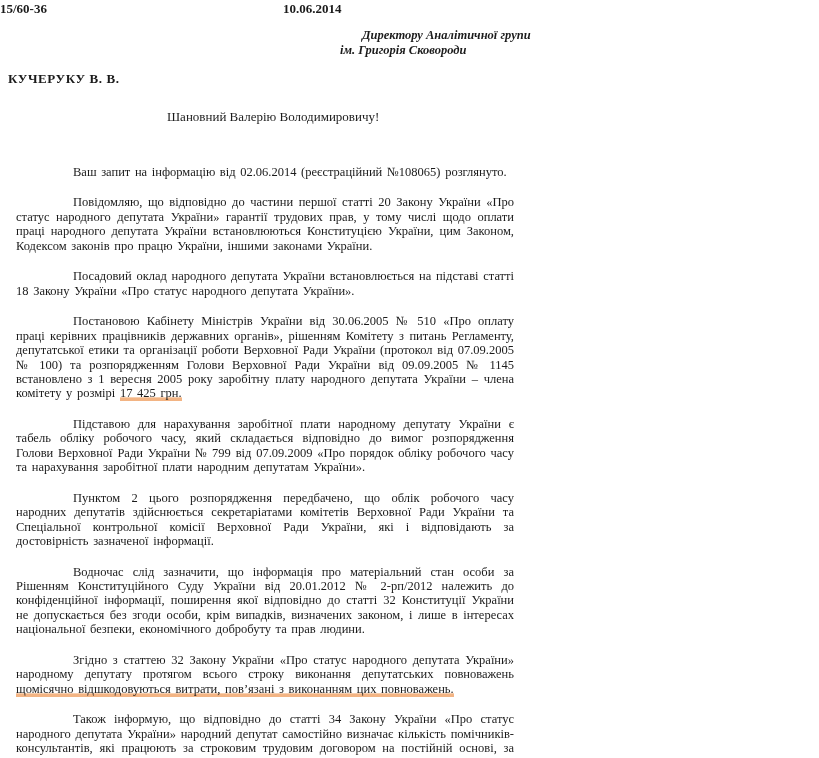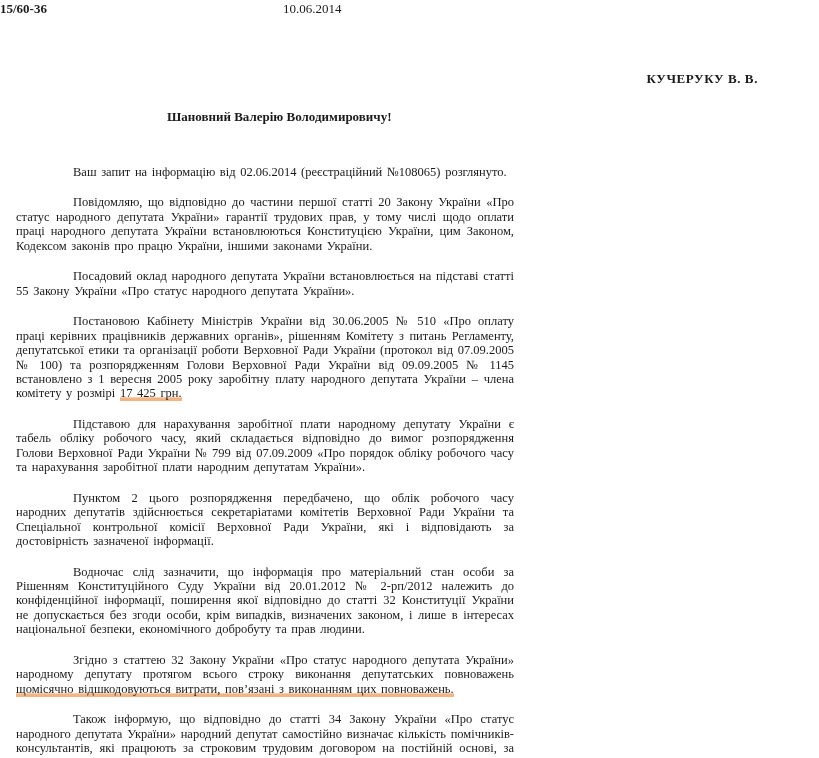--- a/index.html
+++ b/index.html
@@ -21,49 +21,49 @@
     top: 1px;
     left: 0px;
     font-size: 13px;
     font-weight: bold;
   }
   .doc-date {
     position: absolute;
     top: 1px;
     left: 283px;
     font-size: 13px;
-    font-weight: normal;
+    font-weight: bold;
   }
   .addressee {
     position: absolute;
     top: 28px;
     left: 340px;
     width: 200px;
     font-size: 12.5px;
     line-height: 14.5px;
     font-style: italic;
     font-weight: bold;
   }
   .addressee .line1 { padding-left: 22px; }
   .recipient {
     position: absolute;
     top: 71px;
-    left: 16px;
+    left: 8px;
     width: 742px;
-    text-align: right;
+    text-align: left;
     font-size: 13px;
     font-weight: bold;
     letter-spacing: 0.6px;
   }
   .salutation {
     position: absolute;
     top: 109px;
     left: 167px;
     font-size: 13px;
-    font-weight: bold;
+    font-weight: normal;
   }
   .letter-flow {
     position: absolute;
     top: 149px;
     left: 0px;
     width: 530px;
   }
   .body-text {
     font-size: 12.5px;
     line-height: 14.45px;
@@ -81,30 +81,34 @@
 </style>
 </head>
 <body>
 
 <div class="page">
 
   <div class="ref-number">15/60-36</div>
 
   <div class="doc-date">10.06.2014</div>
 
+  <div class="addressee">
+    <div class="line1">Директору Аналітичної групи</div>
+    <div class="line2">ім. Григорія Сковороди</div>
+  </div>
 
   <div class="recipient">КУЧЕРУКУ В. В.</div>
 
   <div class="salutation">Шановний Валерію Володимировичу!</div>
 
   <div class="letter-flow">
     <div class="body-text" id="document-body">
         <p><span>Ваш запит на інформацію від 02.06.2014 (реєстраційний №108065) розглянуто.</span></p>
         <p><span>Повідомляю, що відповідно до частини першої статті 20 Закону України «Про статус народного депутата України» гарантії трудових прав, у тому числі щодо оплати праці народного депутата України встановлюються Конституцією України, цим Законом, Кодексом законів про працю України, іншими законами України.</span></p>
-        <p><span>Посадовий оклад народного депутата України встановлюється на підставі статті 55 Закону України «Про статус народного депутата України».</span></p>
+        <p><span>Посадовий оклад народного депутата України встановлюється на підставі статті 18 Закону України «Про статус народного депутата України».</span></p>
         <p><span>Постановою Кабінету Міністрів України від 30.06.2005 № 510 «Про оплату праці керівних працівників державних органів», рішенням Комітету з питань Регламенту, депутатської етики та організації роботи Верховної Ради України (протокол від 07.09.2005 № 100) та розпорядженням Голови Верховної Ради України від 09.09.2005 № 1145 встановлено з 1 вересня 2005 року заробітну плату народного депутата України – члена комітету у розмірі </span><span class="hl">17 425 грн.</span></p>
         <p><span>Підставою для нарахування заробітної плати народному депутату України є табель обліку робочого часу, який складається відповідно до вимог розпорядження Голови Верховної Ради України № 799 від 07.09.2009 «Про порядок обліку робочого часу та нарахування заробітної плати народним депутатам України».</span></p>
         <p><span>Пунктом 2 цього розпорядження передбачено, що облік робочого часу народних депутатів здійснюється секретаріатами комітетів Верховної Ради України та Спеціальної контрольної комісії Верховної Ради України, які і відповідають за достовірність зазначеної інформації.</span></p>
         <p><span>Водночас слід зазначити, що інформація про матеріальний стан особи за Рішенням Конституційного Суду України від 20.01.2012 № 2-рп/2012 належить до конфіденційної інформації, поширення якої відповідно до статті 32 Конституції України не допускається без згоди особи, крім випадків, визначених законом, і лише в інтересах національної безпеки, економічного добробуту та прав людини.</span></p>
         <p><span>Згідно з статтею 32 Закону України «Про статус народного депутата України» народному депутату протягом всього строку виконання депутатських повноважень </span><span class="hl">щомісячно відшкодовуються витрати, пов’язані з виконанням цих повноважень.</span></p>
         <p><span>Також інформую, що відповідно до статті 34 Закону України «Про статус народного депутата України» народний депутат самостійно визначає кількість помічників-консультантів, які працюють за строковим трудовим договором на постійній основі, за сумісництвом і на громадських засадах у межах загального фонду, який встановлюється йому для оплати праці помічників-консультантів Постановою Верховної Ради України; здійснює їх підбір, розподіляє обов’язки між ними та здійснює особисто розподіл місячного фонду заробітної плати помічників-консультантів.</span></p>
         <p><span>Також роз’яснюю, що згідно з статтею 23 Закону України «Про доступ до публічної інформації» відмову в задоволенні запиту на інформацію може бути оскаржено до суду в порядку, передбаченому Кодексом адміністративного судочинства України.</span></p>
       </div>
 
   </div>

